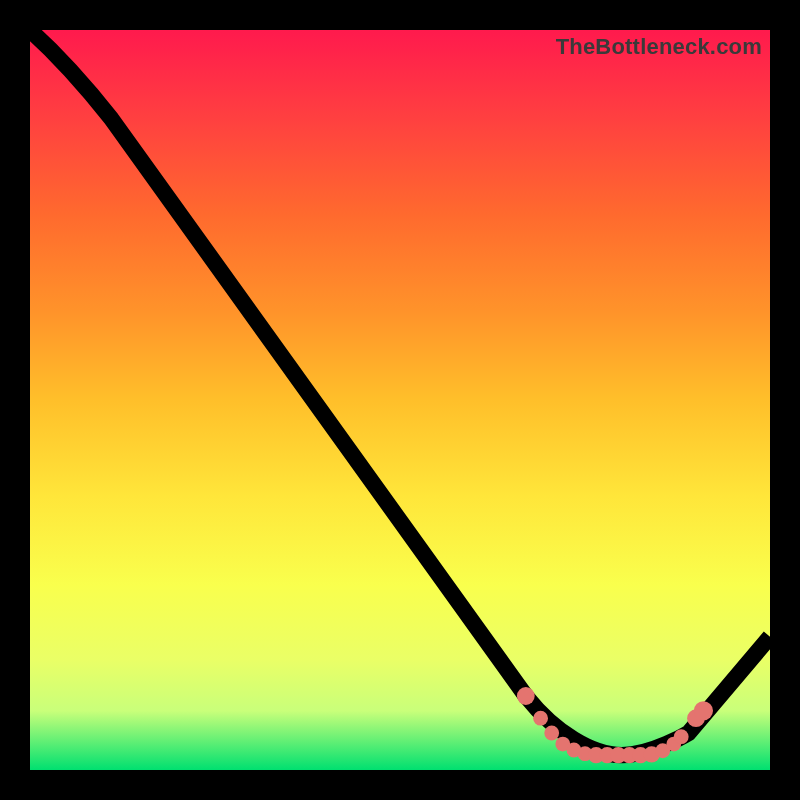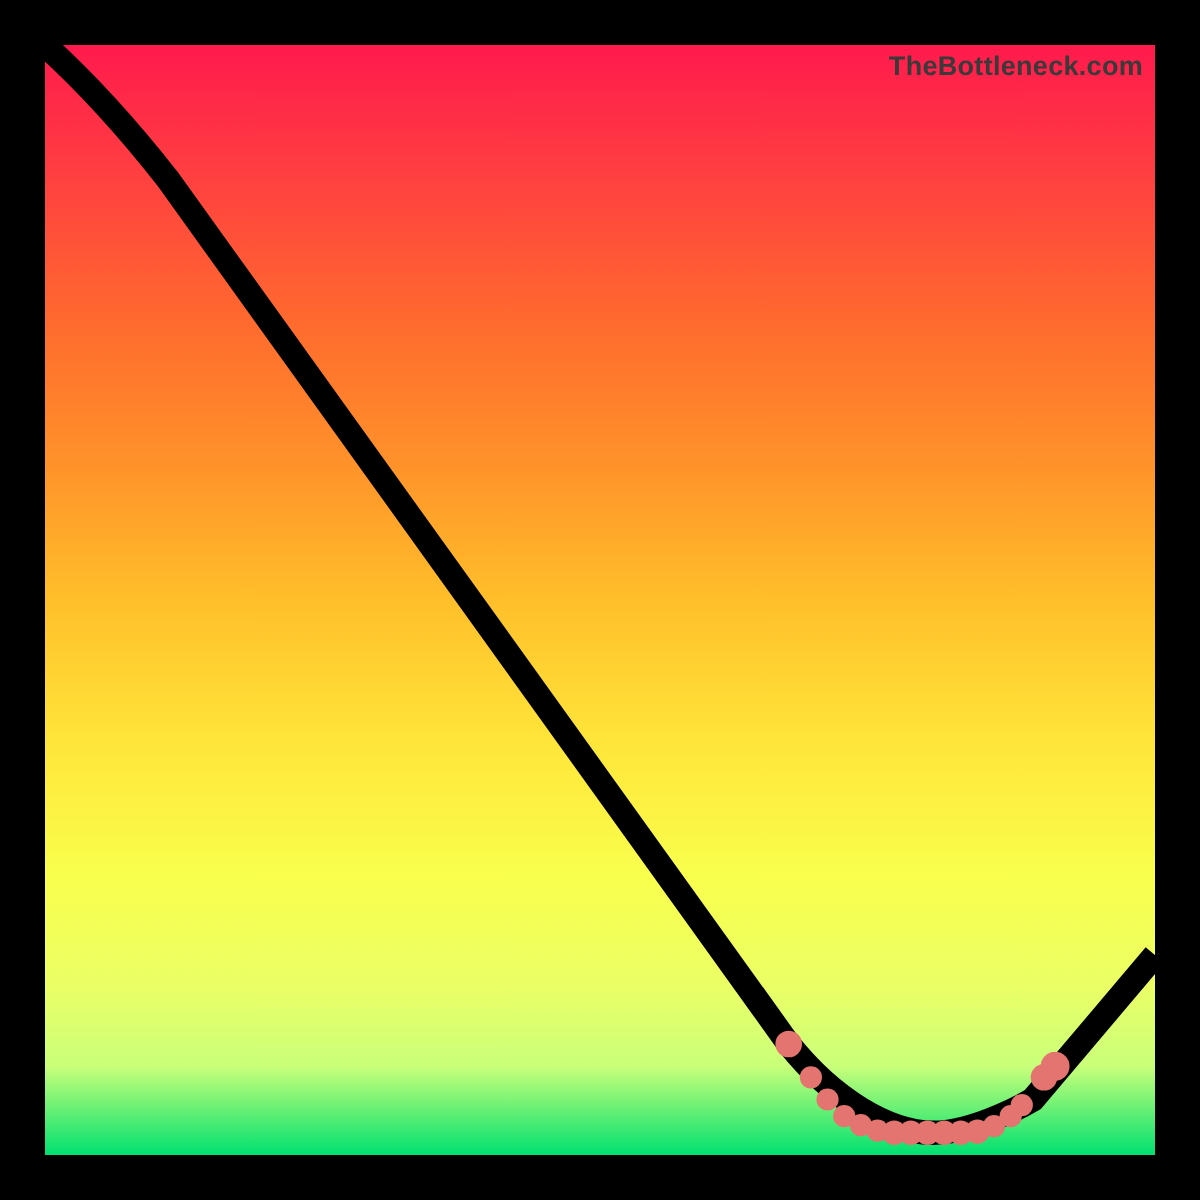--- a/index.html
+++ b/index.html
@@ -35,21 +35,21 @@
       #eaff66 85%,
       #c9ff7a 92%,
       #00e070 100%
     );
   }
   .watermark {
     position: absolute;
     top: 4px;
     right: 8px;
     color: #3a3a3a;
-    font-size: 18px;
+    font-size: 22px;
     font-weight: 600;
     letter-spacing: 0.2px;
     user-select: none;
   }
   svg.curve {
     position: absolute;
     left: 0;
     top: 0;
     width: 740px;
     height: 740px;

